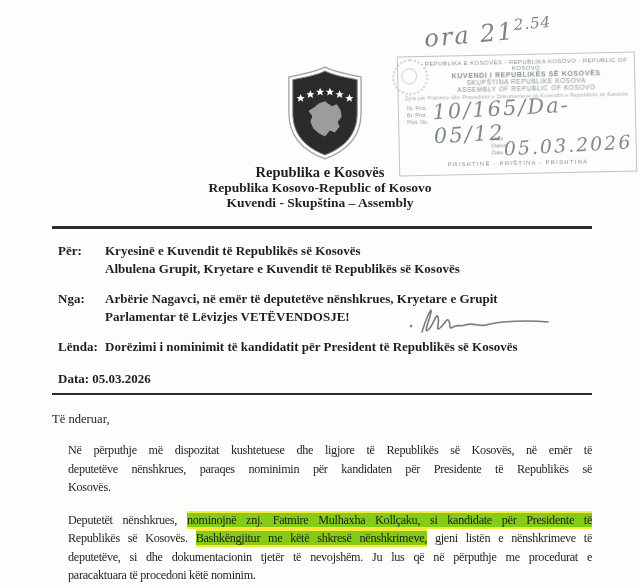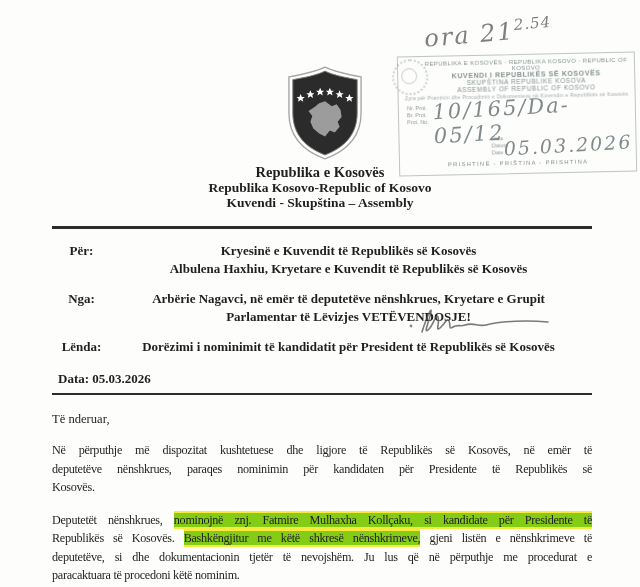--- a/index.html
+++ b/index.html
@@ -61,26 +61,26 @@
   
   .emblem{position:absolute;left:286px;top:66px;width:78px;height:94px;}
   
   .letterhead{position:absolute;left:0;top:165px;width:640px;text-align:center;font-weight:bold;}
   .lh1{font-size:14.5px;line-height:15px;}
   .lh2,.lh3{font-size:13.5px;line-height:14px;margin-top:1px;}
   
   .content{position:absolute;left:52px;top:220px;width:540px;}
   .rule{height:2.5px;background:#2c2c2c;margin-top:6px;}
   .meta{margin-top:13px;margin-left:6px;}
-  .mrow{display:grid;grid-template-columns:47px 1fr;margin-bottom:12px;text-align:center;}
+  .mrow{display:grid;grid-template-columns:47px 1fr;margin-bottom:12px;}
   .mrow,.dateline{font-weight:bold;font-size:13px;line-height:18px;}
   .dateline{margin-left:6px;margin-top:14px;}
   .rule2{margin-top:5px;}
   .salutation{margin-top:17px;font-size:12.6px;}
-  .para{margin-top:14px;}
+  .para{margin-top:14px;margin-left:16px;}
   .line{
     font-size:12.2px;line-height:18.5px;letter-spacing:-0.3px;
     text-align:justify;text-align-last:justify;white-space:normal;
   }
   .line.last{text-align-last:left;}
   .hl{background:#84cc16;box-shadow:0 -2px 0 #f6ea3c, 0 2px 0 #f6ea3c;}
   
   .signature{position:absolute;left:402px;top:300px;width:155px;height:42px;}
 </style>
 </head>
@@ -134,21 +134,21 @@
   </div>
 
   <div class="content">
     <div class="rule"></div>
 
     <div class="meta">
       <div class="mrow">
         <div>Për:</div>
         <div>
           <div>Kryesinë e Kuvendit të Republikës së Kosovës</div>
-          <div>Albulena Haxhiu, Kryetare e Kuvendit të Republikës së Kosovës</div>
+          <div>Albulena Grupit, Kryetare e Kuvendit të Republikës së Kosovës</div>
         </div>
       </div>
       <div class="mrow">
         <div>Nga:</div>
         <div>
           <div>Arbërie Nagavci, në emër të deputetëve nënshkrues,  Kryetare e Grupit</div>
           <div>Parlamentar të Lëvizjes VETËVENDOSJE!</div>
         </div>
       </div>
       <div class="mrow">

